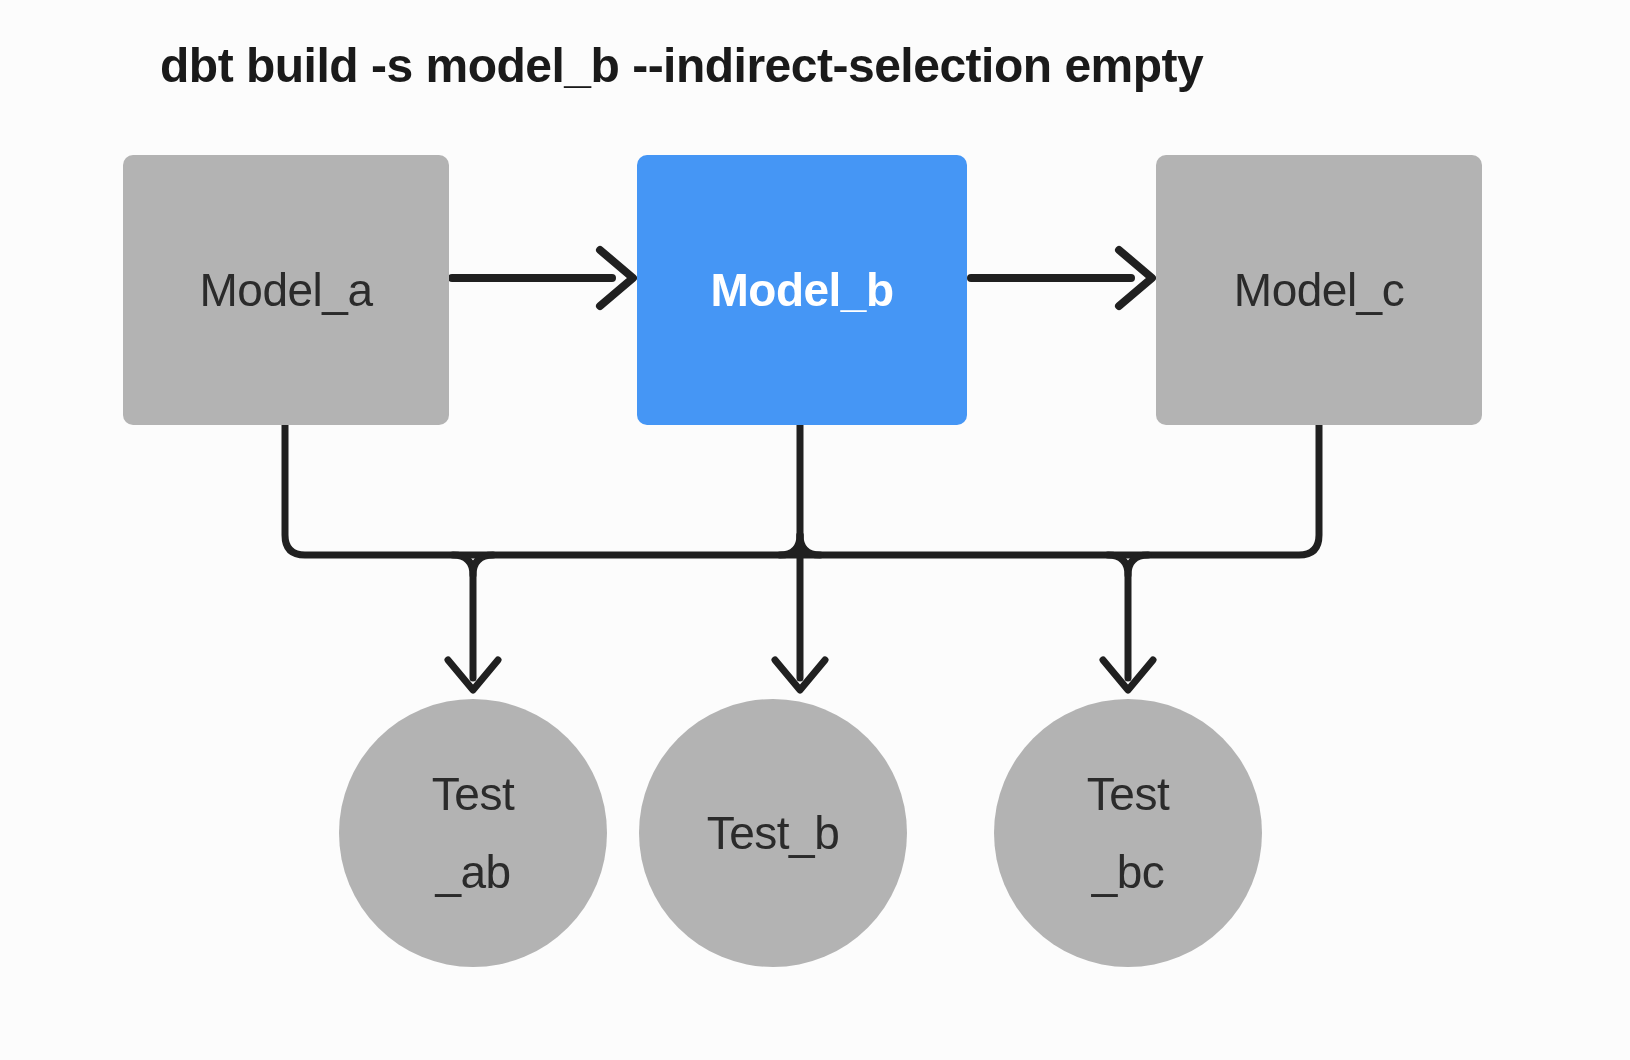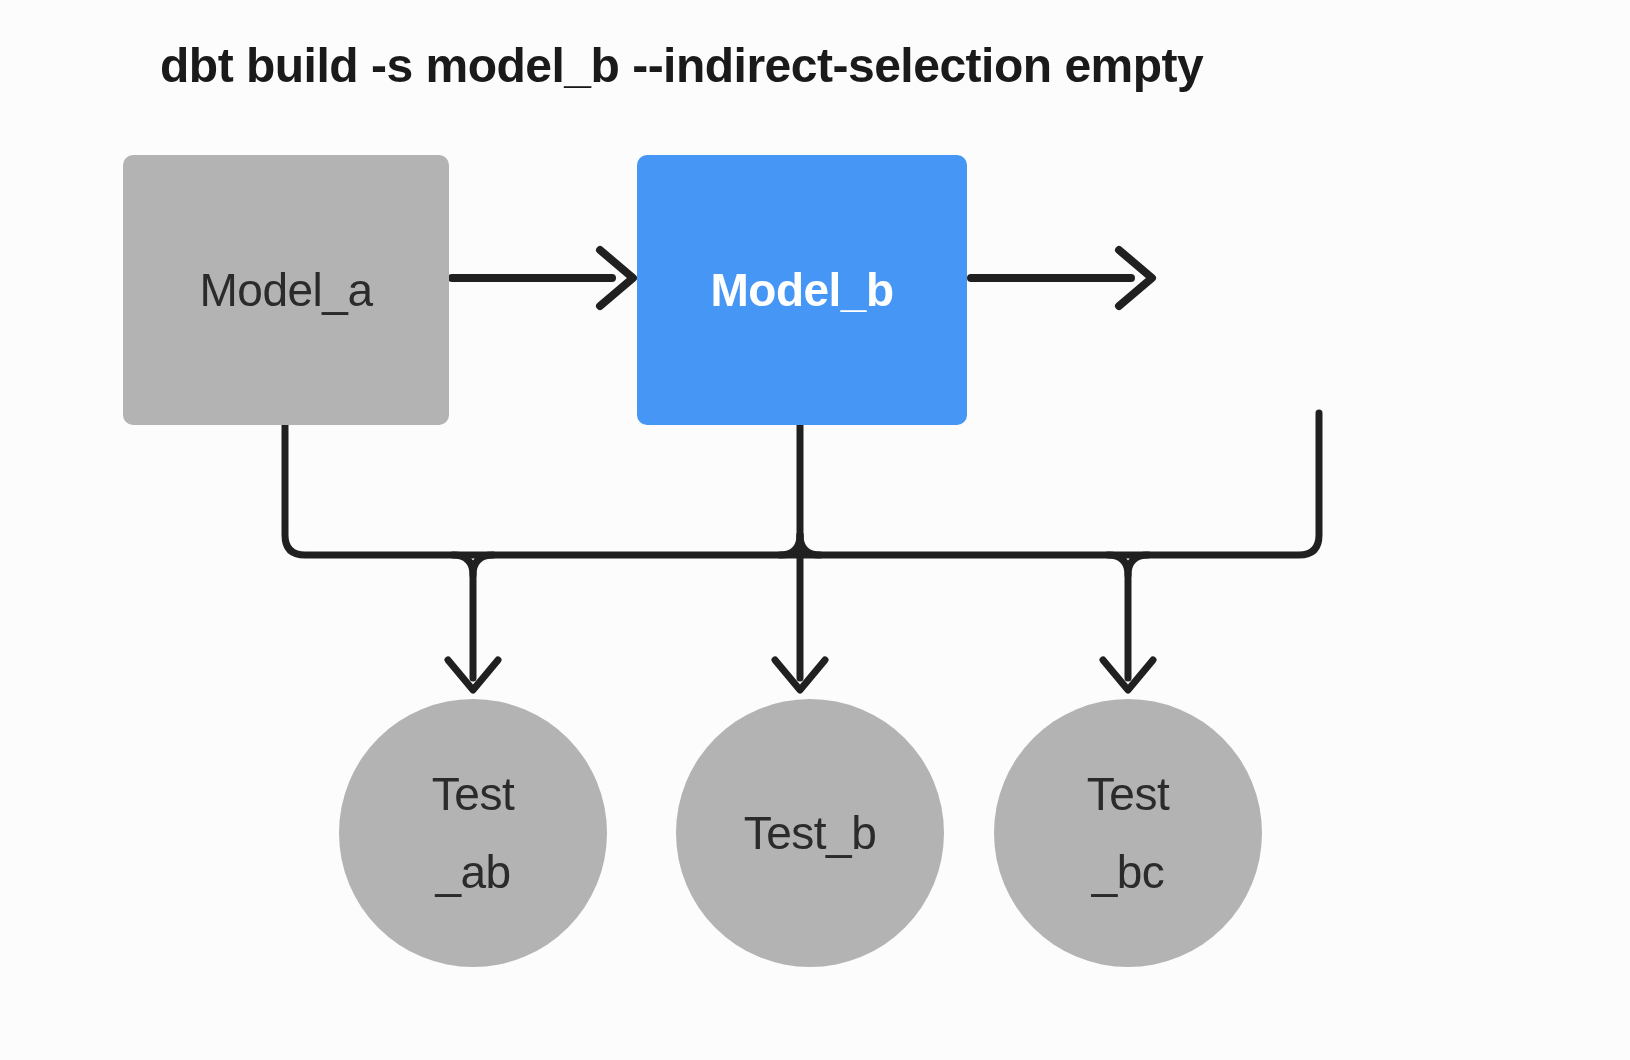--- a/index.html
+++ b/index.html
@@ -70,21 +70,21 @@
     background: var(--unselected);
     border-radius: 50%;
     line-height: 1.7;
     flex-direction: column;
   }
   .test-circle .line { display: block; }
   #model-a { left: 123px; }
   #model-b { left: 637px; width: 330px; font-weight: bold; }
   #model-c { left: 1156px; }
   #test-ab { left: 339px; }
-  #test-b  { left: 676px; }
+  #test-b  { left: 639px; }
   #test-bc { left: 994px; }
 </style>
 </head>
 <body>
 
 <div class="canvas">
 
   <div class="diagram-title">dbt build -s model_b --indirect-selection empty</div>
 
   <svg class="connectors" viewBox="0 0 1630 1060">
@@ -125,20 +125,23 @@
   </svg>
 
   <div id="model-a" class="node model-box">
     <span>Model_a</span>
   </div>
 
   <div id="model-b" class="node model-box selected">
     <span>Model_b</span>
   </div>
 
+  <div id="model-c" class="node model-box">
+    <span>Model_c</span>
+  </div>
 
   <div id="test-ab" class="node test-circle">
     <span class="line">Test</span>
     <span class="line">_ab</span>
   </div>
 
   <div id="test-b" class="node test-circle">
     <span class="line">Test_b</span>
   </div>
 

